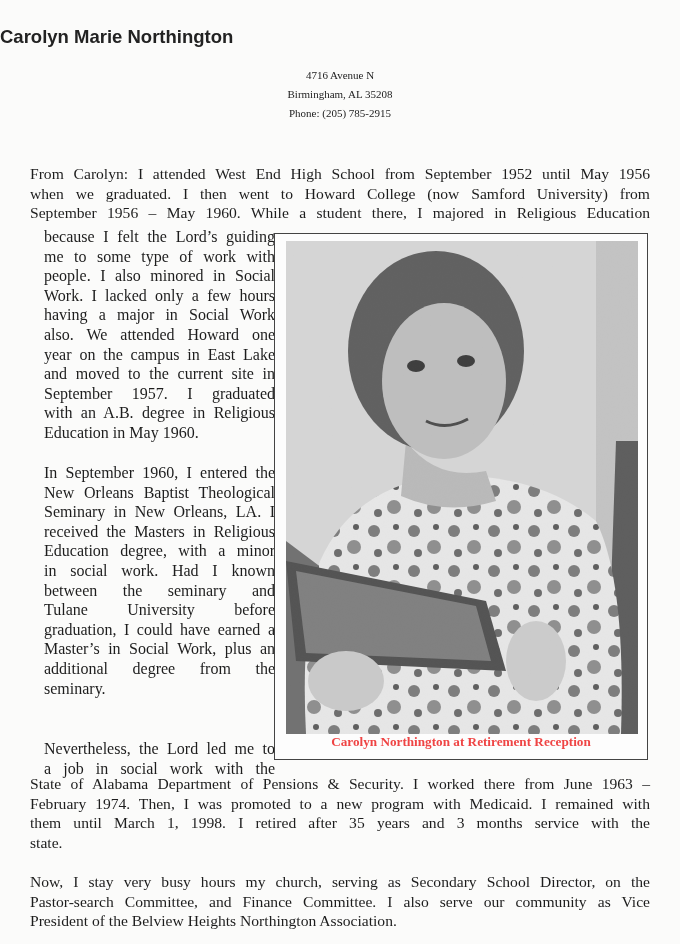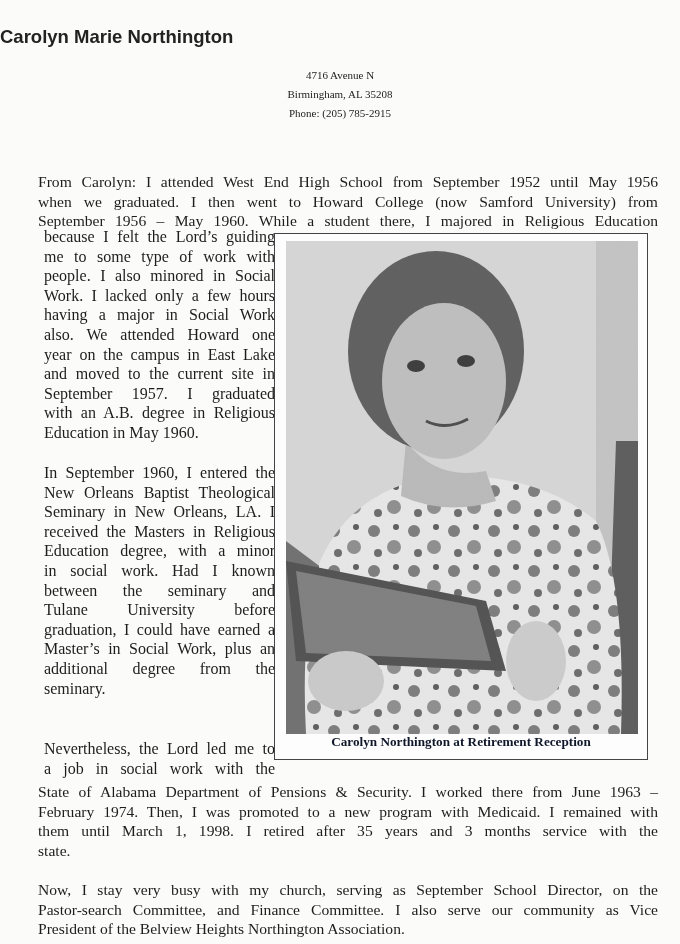--- a/index.html
+++ b/index.html
@@ -10,37 +10,37 @@
   .title {
     position:absolute; top:26px; left:0; width:680px; text-align:left;
     font-family:"Liberation Sans", sans-serif; font-weight:bold; font-size:18.5px; color:#222;
   }
   .address {
     position:absolute; top:66px; left:0; width:680px; text-align:center;
     font-size:11px; line-height:19px; color:#222;
   }
   .full {
     position:absolute; left:30px; width:620px; font-size:15.6px; line-height:19.6px;
-    text-align:justify; margin:8px;
+    text-align:justify; margin:0;
   }
   .narrow {
     position:absolute; left:40px; width:231px; font-size:16px; line-height:19.6px;
     text-align:justify; margin:4px;
   }
   .photo-frame {
     position:absolute; left:274px; top:233px; width:374px; height:527px;
     border:1.5px solid #444; background:#fdfdfd; box-sizing:border-box;
   }
   .photo {
     position:absolute; left:11px; top:7px; width:352px; height:493px;
     background:#cfcfcf; overflow:hidden;
   }
   .caption {
     position:absolute; left:0; width:100%; bottom:9px; text-align:center;
-    font-weight:bold; font-size:13.2px; color:#0f172a;
+    font-weight:bold; font-size:13.2px; color:#ef4444;
   }
   .j { text-align:justify; text-align-last:justify; display:block; }
   .l { display:block; }
 </style>
 </head>
 <body>
 
 <div class="title">Carolyn Marie Northington</div>
 
 <div class="address">
@@ -89,21 +89,21 @@
   <span class="j">a job in social work with the</span>
 </div>
 <div class="full" style="top:774px;">
   <span class="j">State of Alabama Department of Pensions &amp; Security.  I worked there from June 1963 –</span>
   <span class="j">February 1974.  Then, I was promoted to a new program with Medicaid.  I remained with</span>
   <span class="j">them until March 1, 1998.  I retired after 35 years and 3 months service with the</span>
   <span class="l">state.</span>
 </div>
 
 <div class="full" style="top:872px;">
-  <span class="j">Now, I stay very busy with my church, serving as September School Director, on the</span>
+  <span class="j">Now, I stay very busy hours my church, serving as Secondary School Director, on the</span>
   <span class="j">Pastor-search Committee, and Finance Committee.  I also serve our community as Vice</span>
   <span class="l">President of the Belview Heights Northington Association.</span>
 </div>
 
 <div class="photo-frame">
   <div class="photo">
     <svg width="352" height="493" viewBox="0 0 352 493" xmlns="http://www.w3.org/2000/svg">
       <defs>
         <filter id="grain">
             <feTurbulence type="fractalNoise" baseFrequency="0.9" numOctaves="2" result="n"></feTurbulence>

